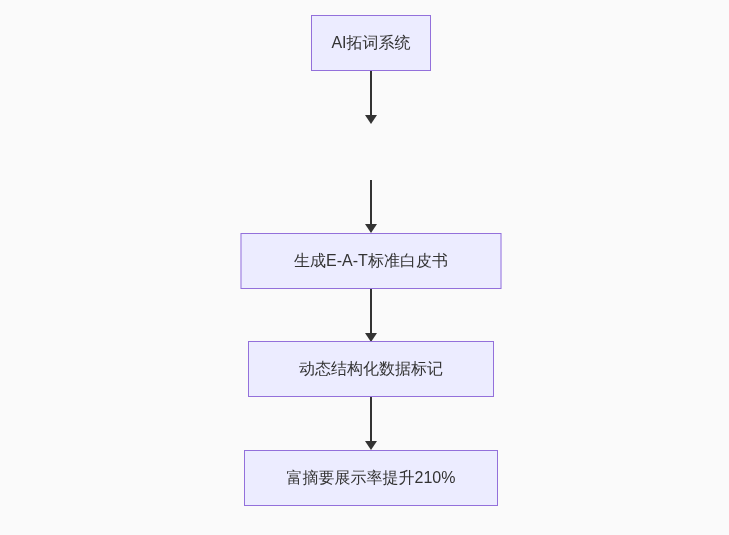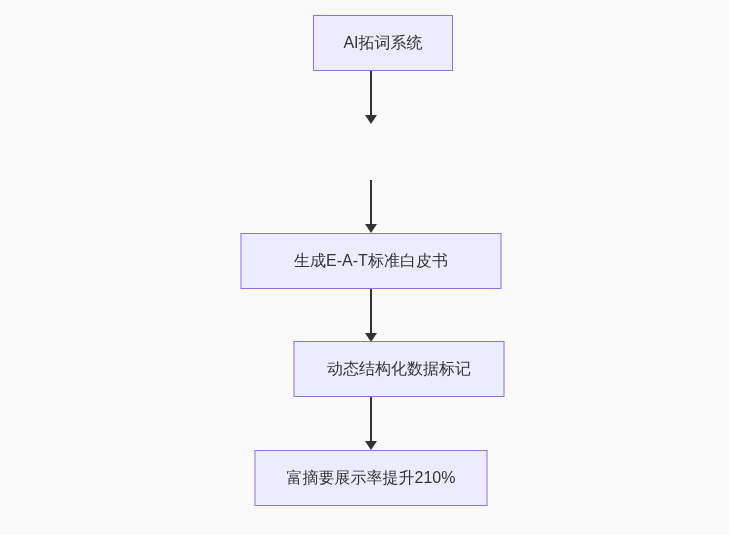--- a/index.html
+++ b/index.html
@@ -22,25 +22,25 @@
     background: #ECECFF;
     border: 1px solid #9370DB;
     color: #333333;
     font-size: 16px;
     display: flex;
     align-items: center;
     justify-content: center;
     text-align: center;
     white-space: nowrap;
   }
-  .node-1 { top: 15px;  width: 140px; margin-left: 12px; }
+  .node-1 { top: 15px;  width: 120px; }
   .node-2 { top: 124px; width: 190px; }
   .node-3 { top: 233px; width: 261px; }
-  .node-4 { top: 341px; width: 211px; margin-left: 28px; }
-  .node-5 { top: 450px; width: 233px; }
+  .node-4 { top: 341px; width: 246px; }
+  .node-5 { top: 450px; width: 254px; }
 
   .edge {
     position: absolute;
     left: 371px;
     transform: translateX(-50%);
     width: 12px;
     height: 53px;
     display: flex;
     flex-direction: column;
     align-items: center;

